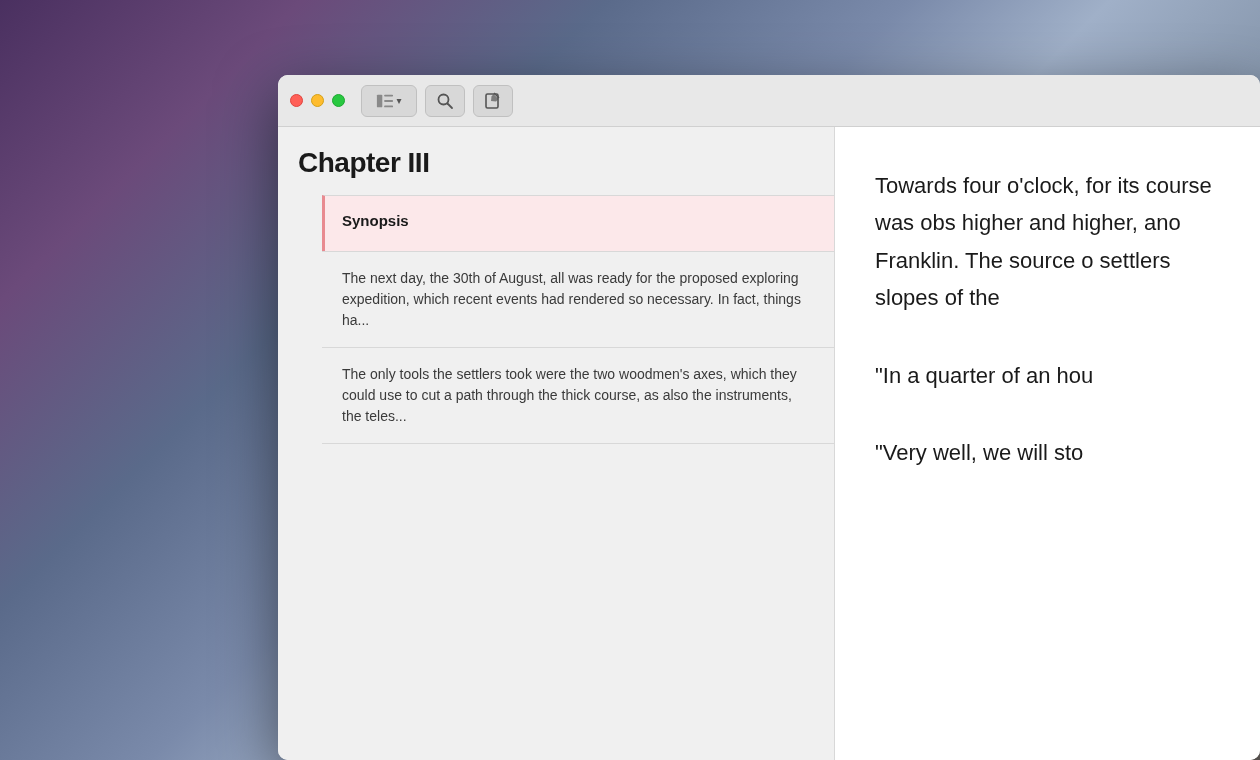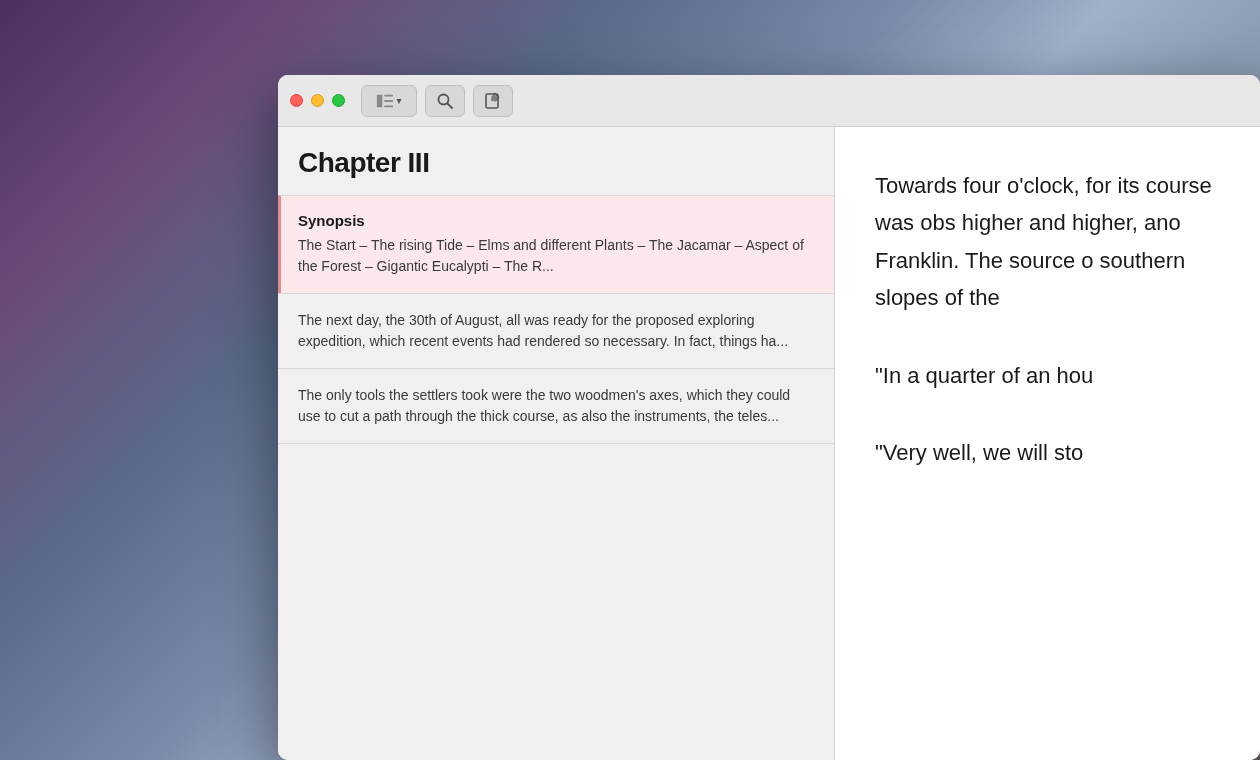--- a/index.html
+++ b/index.html
@@ -175,20 +175,21 @@
     .sidebar-items {
       flex: 1;
       overflow-y: auto;
     }
 
     .sidebar-item {
       padding: 16px 20px;
       border-top: 1px solid #d8d8d8;
       cursor: pointer;
       background: #f0f0f0;
+      margin-left: 44px;
     }
 
     .sidebar-item:last-child {
       border-bottom: 1px solid #d8d8d8;
     }
 
     .sidebar-item.selected {
       background: #fce8ea;
       border-left: 3px solid #e88a90;
     }
@@ -269,37 +270,36 @@
 
     <div class="sidebar">
       <div class="sidebar-header">
         <h1 class="chapter-title">Chapter III</h1>
       </div>
 
       <div class="sidebar-items">
 
         <div class="sidebar-item selected">
           <div class="item-title">Synopsis</div>
-          <div class="item-text">The Start – The rising Tide – Elms and different Plants – The Jacamar – Aspect of the Forest – Gigantic Eucalypti – The R...</div>
         </div>
 
         <div class="sidebar-item">
           <div class="item-text">The next day, the 30th of August, all was ready for the proposed exploring expedition, which recent events had rendered so necessary. In fact, things ha...</div>
         </div>
 
         <div class="sidebar-item">
           <div class="item-text">The only tools the settlers took were the two woodmen's axes, which they could use to cut a path through the thick course, as also the instruments, the teles...</div>
         </div>
 
       </div>
     </div>
 
     <div class="main-content">
       <p class="main-paragraph">
-        Towards four o'clock, for its course was obs higher and higher, ano Franklin. The source o southern slopes of the
+        Towards four o'clock, for its course was obs higher and higher, ano Franklin. The source o settlers slopes of the
       </p>
       <p class="main-paragraph">
         "In a quarter of an hou
       </p>
       <p class="main-paragraph">
         "Very well, we will sto
       </p>
     </div>
 
   </div>

